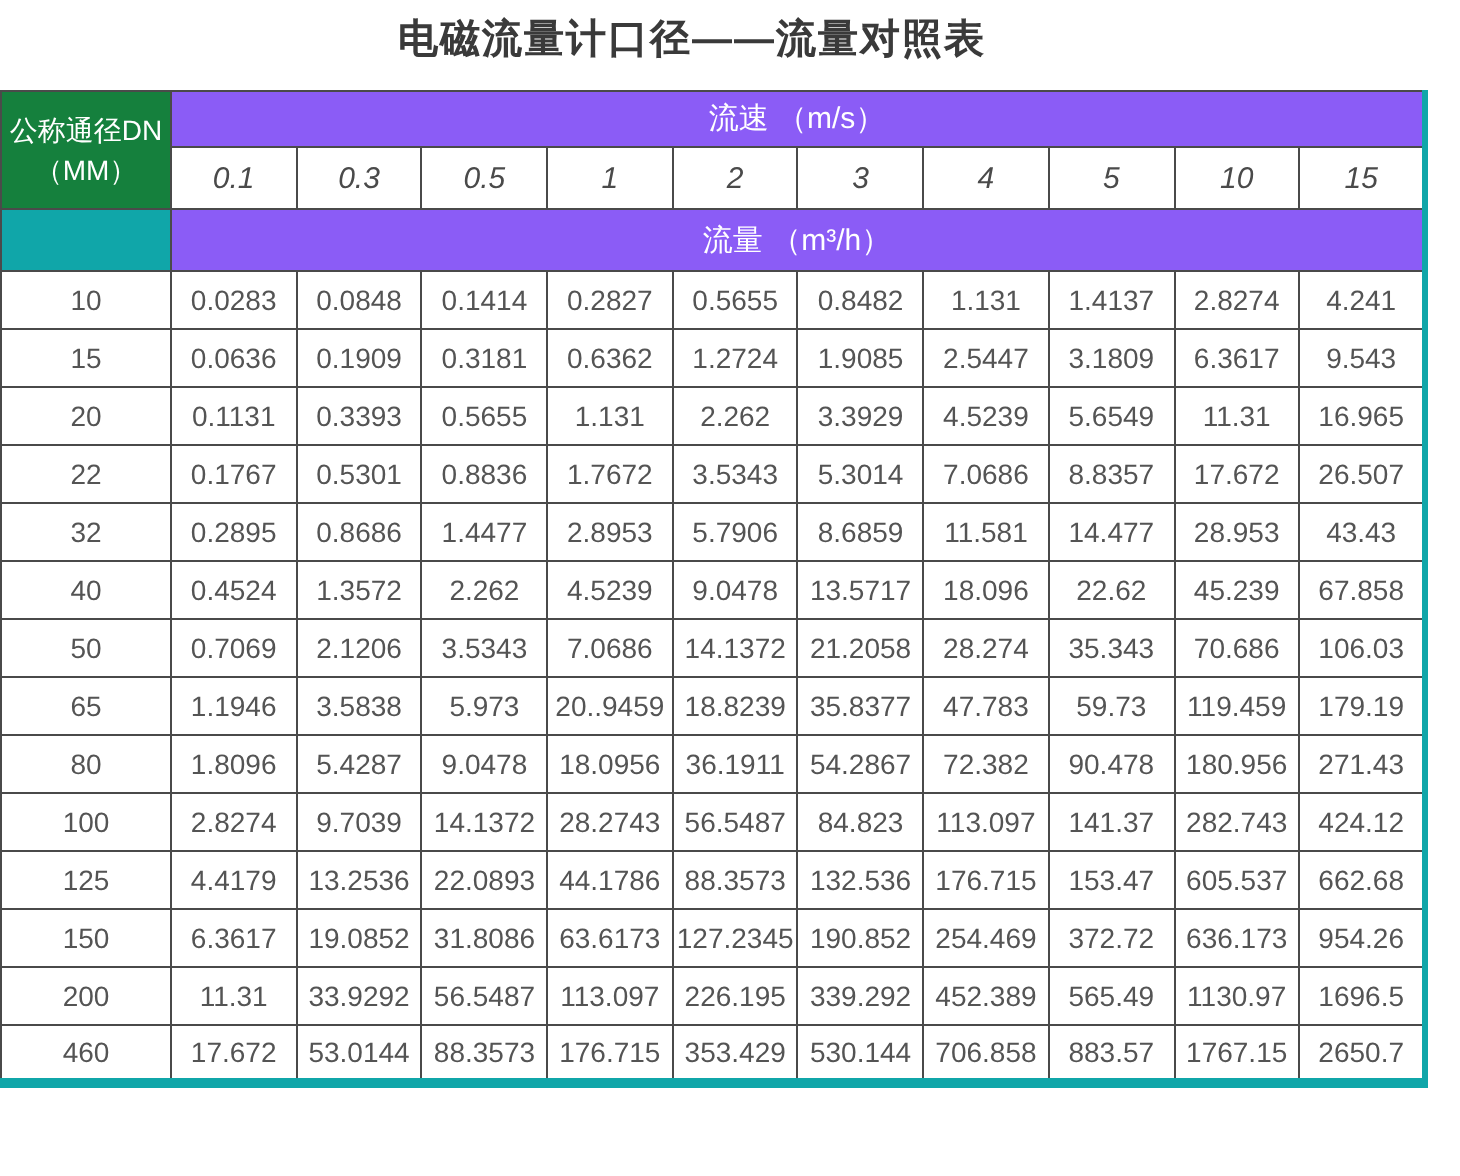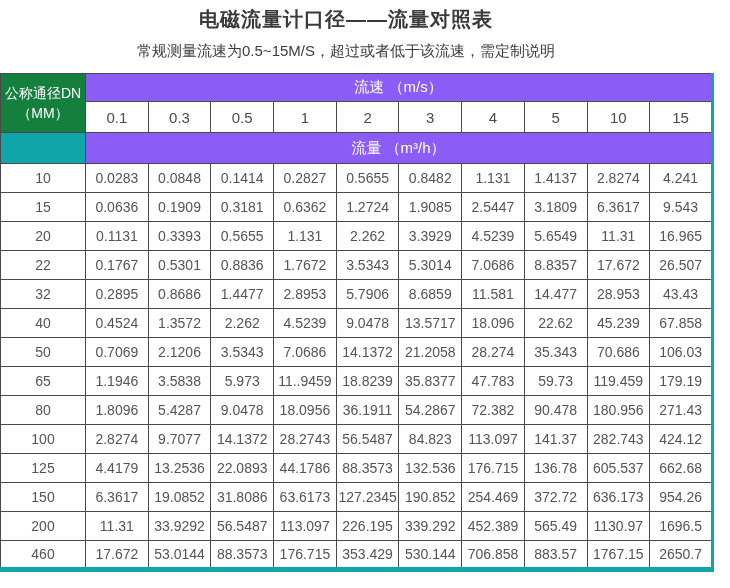--- a/index.html
+++ b/index.html
@@ -57,36 +57,36 @@
     line-height: 1.45;
   }
   tr.hdr-top { height: 28px; }
   tr.hdr-vel { height: 31px; }
   tr.hdr-flow { height: 31px; }
   th.vel {
     background: #ffffff;
     color: #4a4a4a;
     font-weight: normal;
     font-size: 15px;
+    font-style: italic;
   }
   th.corner-empty { background: #10a6a9; }
   tbody tr { height: 29px; }
   tbody td {
     font-size: 14px;
     color: #545454;
     background: #ffffff;
   }
   tbody td.dn { color: #545454; }
 </style>
 </head>
 <body>
 
 <div class="page">
   <h1 class="title">电磁流量计口径——流量对照表</h1>
-  <div class="subtitle">常规测量流速为0.5~15M/S，超过或者低于该流速，需定制说明</div>
 
   <table class="flow">
     <thead>
       <tr class="hdr-top">
         <th class="corner" rowspan="2">
           <span>公称通径DN</span><br>
           <span>（MM）</span>
         </th>
         <th class="teal" colspan="10">流速 （m/s）</th>
       </tr>
@@ -197,21 +197,21 @@
           <td>28.274</td>
           <td>35.343</td>
           <td>70.686</td>
           <td>106.03</td>
         </tr>
         <tr>
           <td class="dn">65</td>
           <td>1.1946</td>
           <td>3.5838</td>
           <td>5.973</td>
-          <td>11..9459</td>
+          <td>20..9459</td>
           <td>18.8239</td>
           <td>35.8377</td>
           <td>47.783</td>
           <td>59.73</td>
           <td>119.459</td>
           <td>179.19</td>
         </tr>
         <tr>
           <td class="dn">80</td>
           <td>1.8096</td>
@@ -221,40 +221,40 @@
           <td>36.1911</td>
           <td>54.2867</td>
           <td>72.382</td>
           <td>90.478</td>
           <td>180.956</td>
           <td>271.43</td>
         </tr>
         <tr>
           <td class="dn">100</td>
           <td>2.8274</td>
-          <td>9.7077</td>
+          <td>9.7039</td>
           <td>14.1372</td>
           <td>28.2743</td>
           <td>56.5487</td>
           <td>84.823</td>
           <td>113.097</td>
           <td>141.37</td>
           <td>282.743</td>
           <td>424.12</td>
         </tr>
         <tr>
           <td class="dn">125</td>
           <td>4.4179</td>
           <td>13.2536</td>
           <td>22.0893</td>
           <td>44.1786</td>
           <td>88.3573</td>
           <td>132.536</td>
           <td>176.715</td>
-          <td>136.78</td>
+          <td>153.47</td>
           <td>605.537</td>
           <td>662.68</td>
         </tr>
         <tr>
           <td class="dn">150</td>
           <td>6.3617</td>
           <td>19.0852</td>
           <td>31.8086</td>
           <td>63.6173</td>
           <td>127.2345</td>

